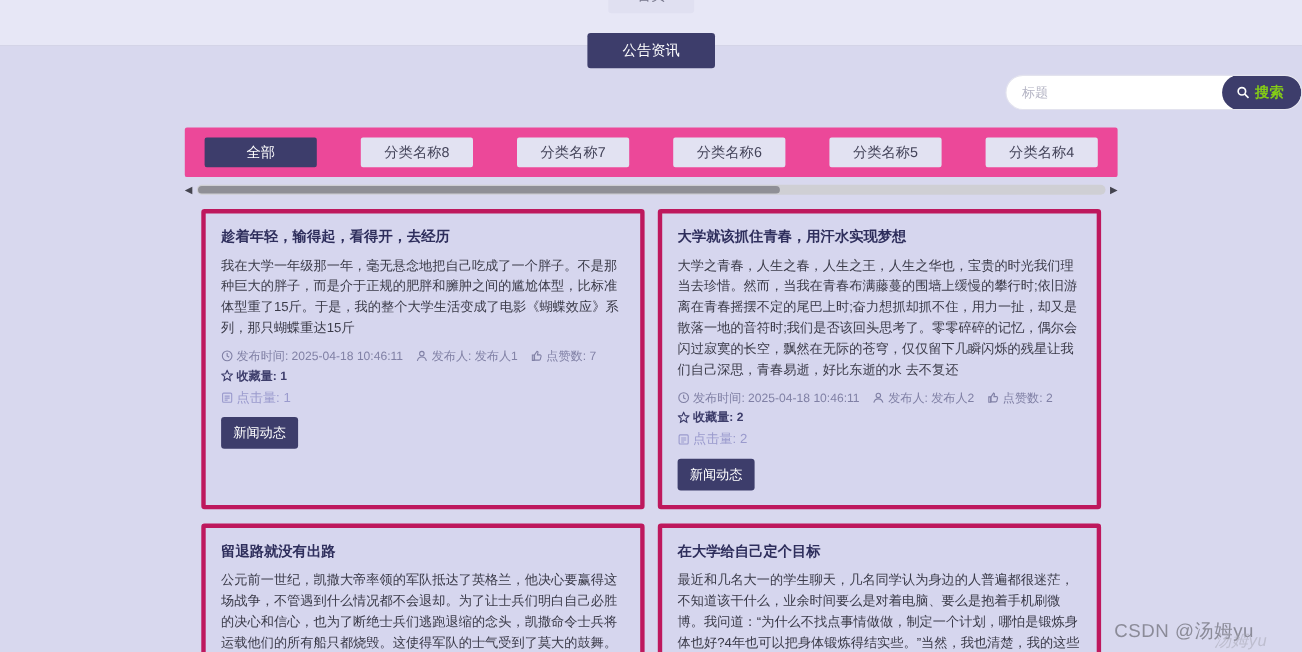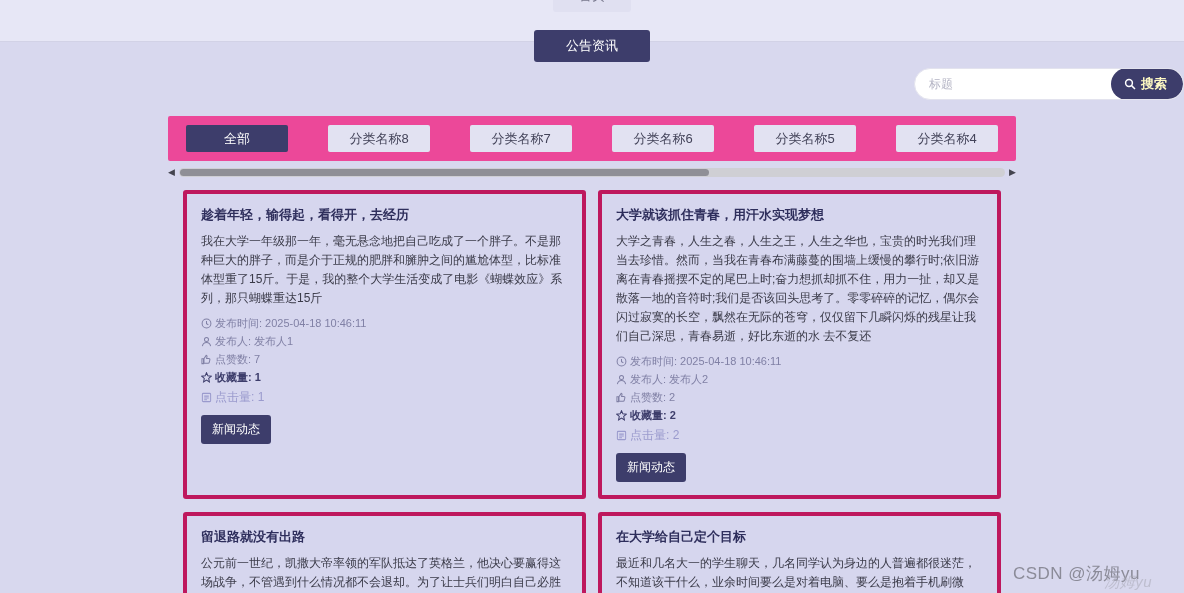--- a/index.html
+++ b/index.html
@@ -27,21 +27,21 @@
     border:1px solid #e3e3ee; border-radius:17px; height:32px; width:270px;
     overflow:hidden;
   }
   .search-box input {
     border:none; outline:none; flex:1; height:100%; padding:0 14px;
     font-size:12px; color:#333; background:transparent;
   }
   .search-box input::placeholder { color:#b4b4c4; }
   .search-btn {
     border:none; cursor:pointer; height:32px; padding:0 16px 0 13px;
-    background:#3d3d6b; color:#fef9c3; font-size:13px; font-weight:bold;
+    background:#3d3d6b; color:#84cc16; font-size:13px; font-weight:bold;
     border-radius:17px; display:flex; align-items:center; gap:5px;
   }
   
   .catbar {
     width:848px; margin:16px auto 0; background:#ec4899; border-radius:2px;
     padding:9px 18px; display:flex; justify-content:space-between; align-items:center;
   }
   .cat {
     border:none; cursor:pointer; width:102px; height:27px;
     background:#e2e2f2; color:#44445a; font-size:13px; border-radius:2px;
@@ -61,21 +61,21 @@
     display:grid; grid-template-columns:1fr 1fr; gap:13px 12px;
   }
   .card {
     background:#d6d6ee; border:4px solid #be185d; border-radius:3px;
     padding:12px 14px 13px;
   }
   .card h3 { font-size:13px; color:#2e2e5c; margin-bottom:8px; }
   .card .body { font-size:12px; color:#3a3a48; line-height:1.58; margin-bottom:8px; }
   .meta {
     font-size:11px; color:#8080a5; display:flex; flex-wrap:wrap;
-    column-gap:12px; row-gap:3px; align-items:flex-start; margin-bottom:4px;flex-direction:column;
+    column-gap:12px; row-gap:3px; align-items:flex-end; margin-bottom:4px;
   }
   .mi { display:inline-flex; align-items:center; gap:3px; }
   .mi svg { flex:0 0 auto; }
   .mi.favs { color:#3d3d6b; font-weight:bold; }
   .clicks {
     font-size:12px; color:#9a9acd; display:flex; align-items:center; gap:3px;
     margin-bottom:9px;
   }
   .tagbtn {
     border:none; cursor:pointer; background:#3d3d6b; color:#fff;

